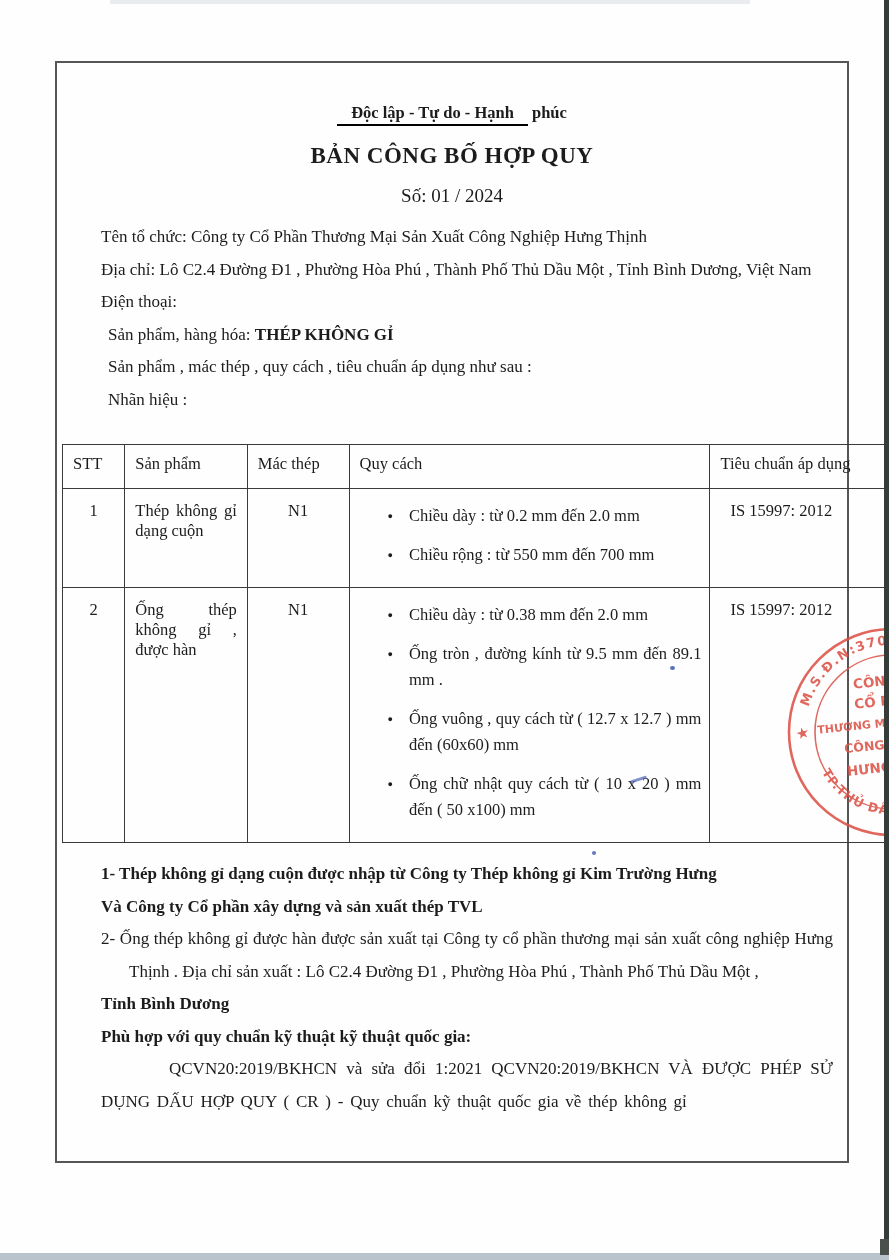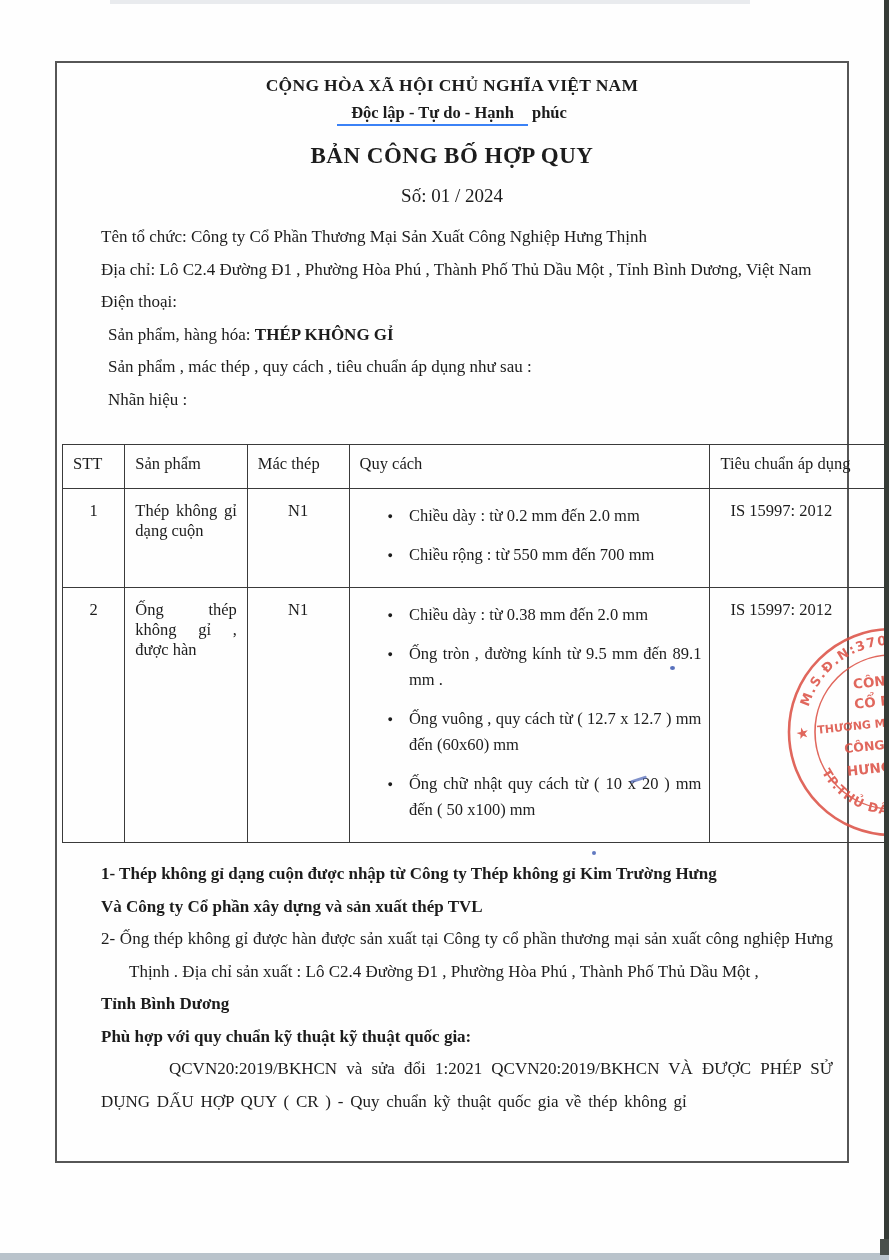--- a/index.html
+++ b/index.html
@@ -16,21 +16,21 @@
 
   
   .doc-border{
     position:absolute;left:55px;top:61px;width:790px;height:1098px;
     border:2px solid #565656;background:transparent;
   }
   .abs{position:absolute;}
 
   .nat-line1{top:12px;left:0;right:0;text-align:center;font-weight:bold;font-size:17.5px;letter-spacing:.3px;}
   .nat-line2{top:40px;left:0;right:0;text-align:center;font-weight:bold;font-size:16.5px;}
-  .underline{border-bottom:2px solid #3b82f6;padding:0 14px 2px 14px;}
+  .underline{border-bottom:2px solid #000000;padding:0 14px 2px 14px;}
   .doc-title{top:80px;left:0;right:0;text-align:center;font-weight:bold;font-size:23px;letter-spacing:.5px;}
   .doc-number{top:122px;left:0;right:0;text-align:center;font-size:19px;}
 
   .info-block{top:158px;left:44px;right:12px;font-size:17px;line-height:32.5px;}
   .info-block p{margin:0;}
   .indent-sm{padding-left:7px;}
   .bold{font-weight:bold;}
 
   
   .spec-table{position:absolute;left:5px;top:381px;border-collapse:collapse;width:842px;font-size:16.5px;table-layout:fixed;}
@@ -71,21 +71,20 @@
 </style>
 </head>
 <body>
 
 <div class="page">
 
   <div class="scan-top-smudge"></div>
 
   <div class="doc-border">
 
-    <div class="abs nat-line1">CỘNG HÒA XÃ HỘI CHỦ NGHĨA VIỆT NAM</div>
     <div class="abs nat-line2"><span class="underline">Độc lập - Tự do - Hạnh</span><span> phúc</span></div>
 
     <div class="abs doc-title">BẢN CÔNG BỐ HỢP QUY</div>
     <div class="abs doc-number">Số: 01 / 2024</div>
 
     <div class="abs info-block">
       <p>Tên tổ chức: Công ty Cổ Phần Thương Mại Sản Xuất Công Nghiệp Hưng Thịnh</p>
       <p>Địa chỉ: Lô C2.4 Đường Đ1 , Phường Hòa Phú , Thành Phố Thủ Dầu Một , Tỉnh Bình Dương, Việt Nam</p>
       <p>Điện thoại:</p>
       <p class="indent-sm"><span>Sản phẩm, hàng hóa: </span><span class="bold">THÉP KHÔNG GỈ</span></p>

